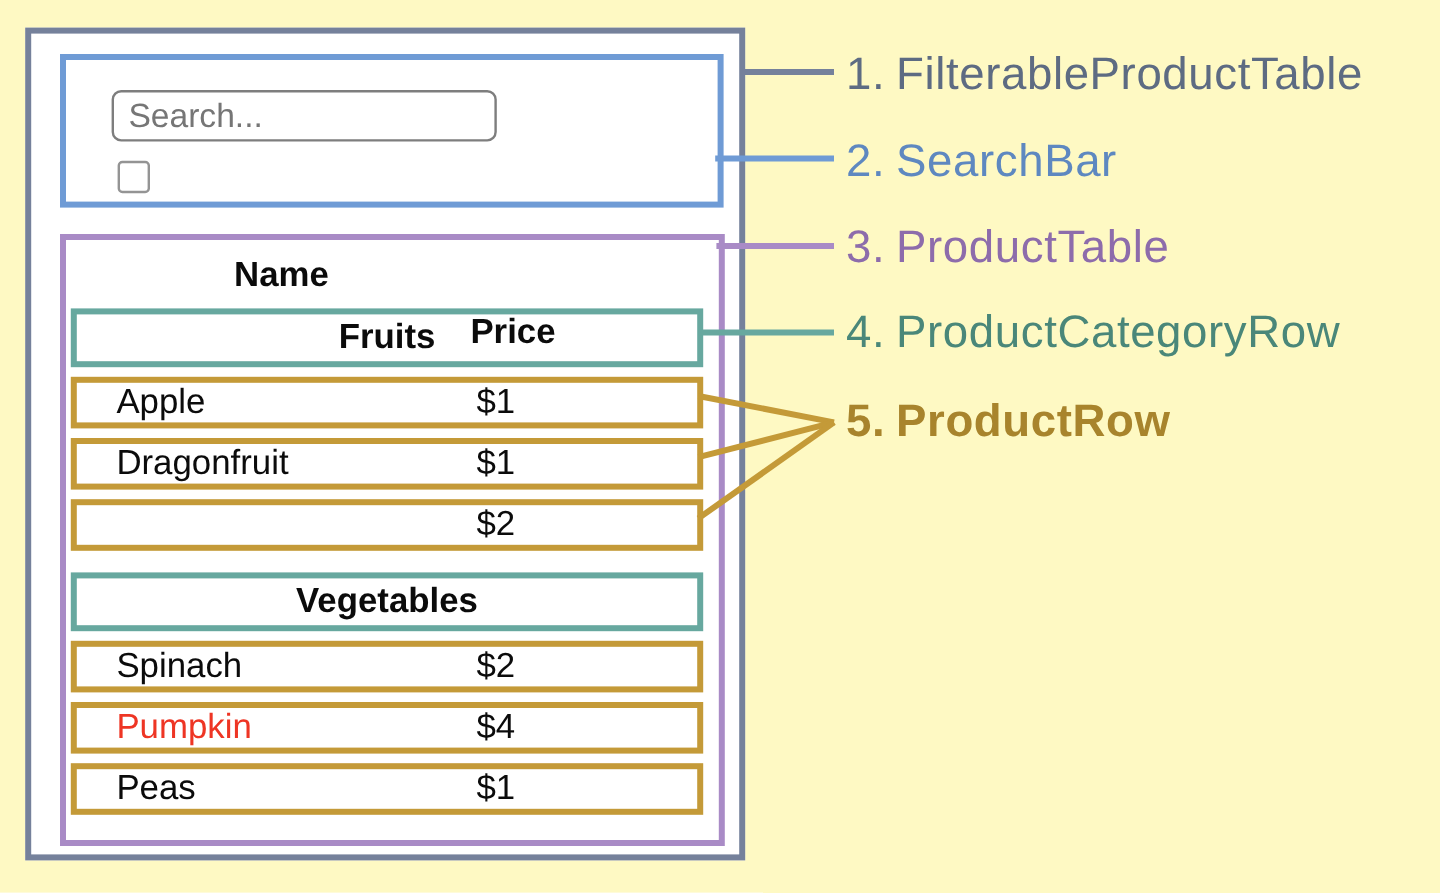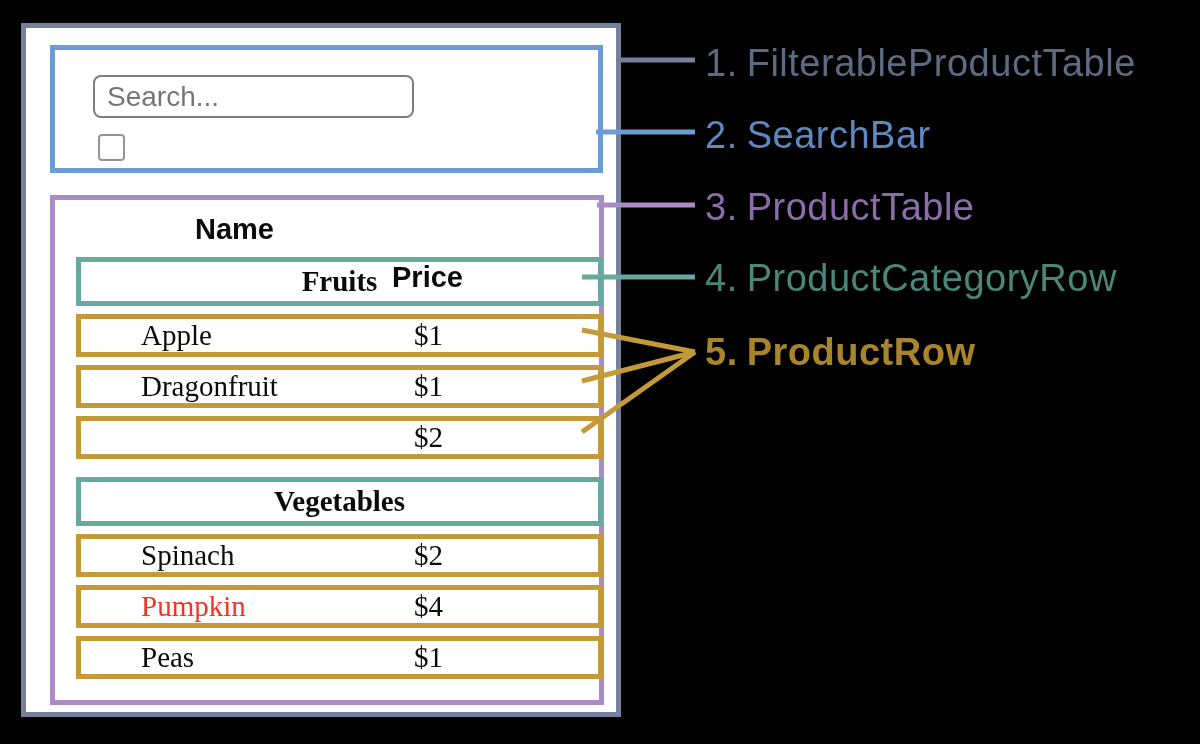--- a/index.html
+++ b/index.html
@@ -6,21 +6,21 @@
     --outer-border:#75819b;
     --search-border:#6f9bd5;
     --table-border:#a98bc6;
     --category-border:#67a89f;
     --row-border:#c49a38;
     --out-of-stock-text:#ee3524;
   }
   *{box-sizing:border-box;margin:0;padding:0;}
   html,body{background:#ffffff;}
   body{font-family:"Liberation Sans", sans-serif;}
-  .canvas{position:relative;width:1200px;height:744px;background:#000000;overflow:hidden;}
+  .canvas{position:relative;width:1200px;height:744px;background:#fef9c3;overflow:hidden;}
 
   
   .outer-box{position:absolute;left:21px;top:23px;width:600px;height:694px;
     border:5px solid var(--outer-border);background:#fff;}
 
   
   .search-box{position:absolute;left:24px;top:17px;width:553px;height:128px;
     border:5px solid var(--search-border);}
   .search-input{position:absolute;left:38px;top:25px;width:321px;height:43px;
     border:2px solid #7e7e7e;border-radius:8px;font-size:28px;color:#222;
@@ -31,28 +31,28 @@
     border:2px solid #949494;border-radius:4px;background:#fff;margin:0;flex:0 0 auto;}
   .stock-label{font-size:29px;color:#0b0b0b;white-space:nowrap;}
 
   
   .table-box{position:absolute;left:24px;top:167px;width:554px;height:510px;
     border:5px solid var(--table-border);}
   .thead{position:absolute;left:0;top:0;width:100%;height:57px;}
   .th-name{position:absolute;left:7px;top:13px;width:345px;text-align:center;
     font-size:29px;font-weight:bold;color:#0b0b0b;}
   .th-price{position:absolute;left:337px;top:13px;font-size:29px;font-weight:bold;color:#0b0b0b;margin-top:48px;}
-  .rows{position:absolute;left:21px;top:57px;width:527px;font-family:Liberation Serif, serif;}
+  .rows{position:absolute;left:4px;top:57px;width:527px;}
   .cat-row{height:49px;border:5px solid var(--category-border);
     display:flex;align-items:center;justify-content:center;}
   .cat-row + .prod-row{margin-top:8px;}
   .prod-row + .cat-row{margin-top:18px;}
   .cat-label{font-size:29px;font-weight:bold;color:#0b0b0b;}
   .prod-row{position:relative;height:43px;border:5px solid var(--row-border);
-    display:flex;align-items:center;margin-top:8px;padding-left:27px;}
+    display:flex;align-items:center;margin-top:8px;}
   .pname{margin-left:33px;font-size:29px;color:#0b0b0b;white-space:nowrap;}
   .pname.red{color:var(--out-of-stock-text);}
   .pprice{position:absolute;left:333px;font-size:29px;color:#0b0b0b;}
 
   
   .connectors{position:absolute;left:0;top:0;width:1200px;height:744px;
     pointer-events:none;z-index:5;}
 
   
   .legend-item{position:absolute;left:705px;transform:translateY(-50%);

